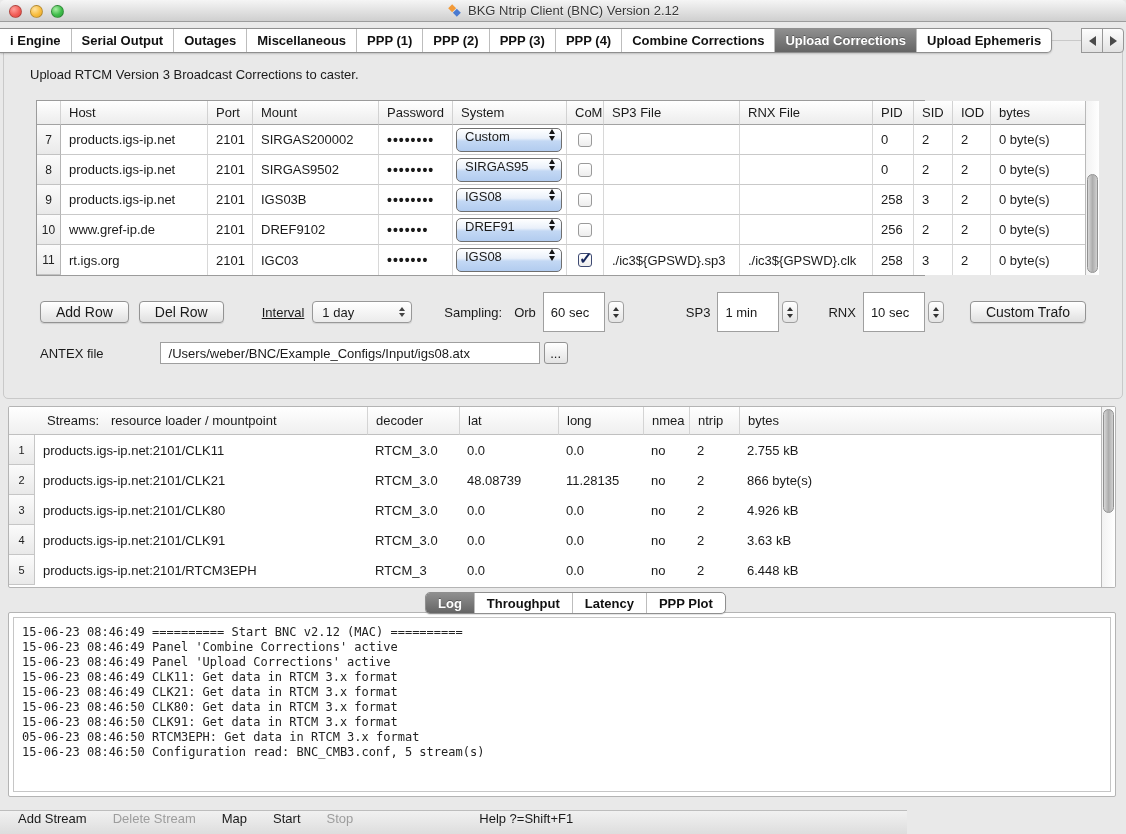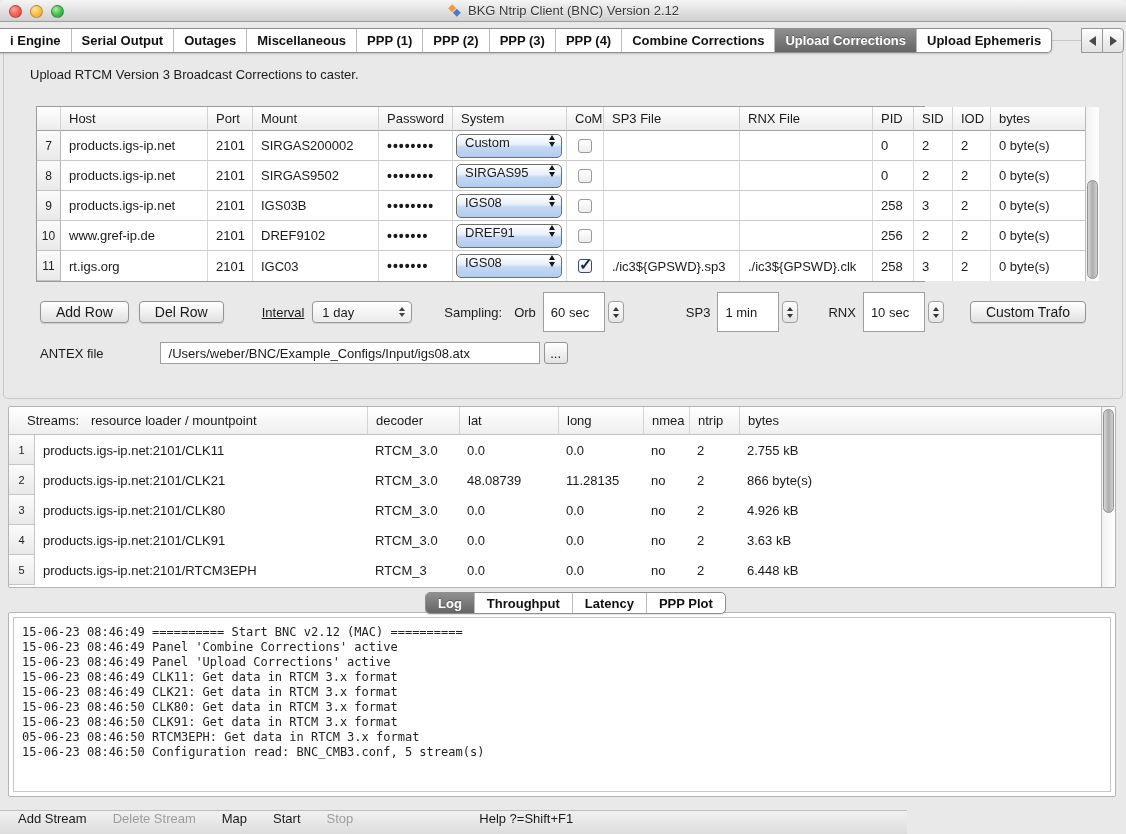--- a/index.html
+++ b/index.html
@@ -55,21 +55,21 @@
     display:flex; align-items:center; justify-content:center;
   }
   .arrow-btn:last-child { border-radius:0 4px 4px 0; }
   .tri-left  { width:0;height:0;border-top:5px solid transparent;border-bottom:5px solid transparent;border-right:7px solid #4a4a4a; }
   .tri-right { width:0;height:0;border-top:5px solid transparent;border-bottom:5px solid transparent;border-left:7px solid #4a4a4a; }
 
   
   .caption { position:absolute; left:30px; top:67px; }
 
   .utable-wrap {
-    position:absolute; left:36px; top:106px; width:889px; height:176px;
+    position:absolute; left:36px; top:100px; width:889px; height:176px;
     border:1px solid #9b9b9b; background:#fff; display:flex;
   }
   .ugrid {
     display:grid;
     grid-template-columns: 24px 147px 45px 126px 74px 114px 37px 136px 133px 41px 39px 38px 94px;
     grid-template-rows: 24px repeat(5, 30px);
     flex:0 0 auto;
   }
   .uhead {
     background:linear-gradient(#ffffff,#ececec);
@@ -446,21 +446,21 @@
 
 <div class="antex">
   <span class="lbl">ANTEX file</span>
   <div class="antex-input">/Users/weber/BNC/Example_Configs/Input/igs08.atx</div>
   <div class="browse-btn">...</div>
 </div>
 
 <div class="streams">
   <div class="sgrid">
     <div class="shead" style="grid-column:1/3;">
-      <span style="margin-left:10px;">Streams:</span>
+      <span style="margin-left:30px;">Streams:</span>
       <span style="margin-left:12px;">resource loader / mountpoint</span>
     </div>
     <div class="shead sep">decoder</div>
     <div class="shead sep">lat</div>
     <div class="shead sep">long</div>
     <div class="shead sep">nmea</div>
     <div class="shead sep">ntrip</div>
     <div class="shead sep">bytes</div>
 
     <div class="srow">

